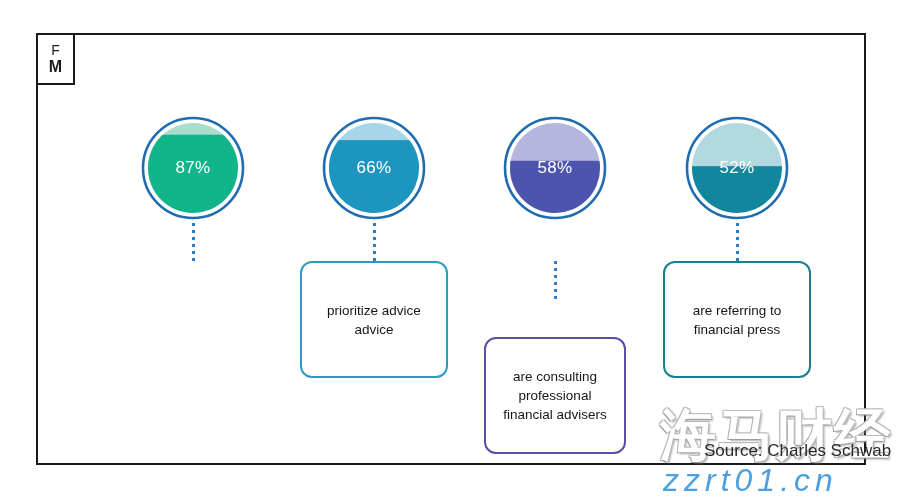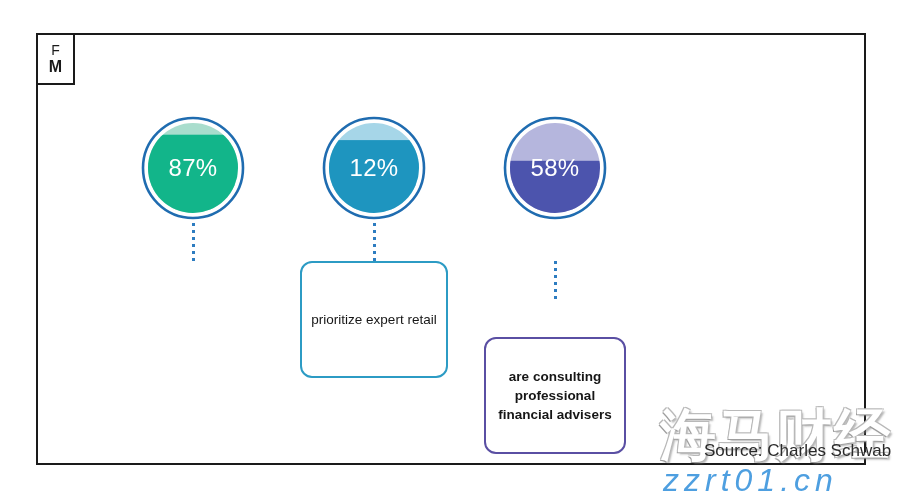--- a/index.html
+++ b/index.html
@@ -88,21 +88,21 @@
   .gauge-label {
     position: absolute;
     left: 0;
     top: 0;
     width: 106px;
     height: 106px;
     display: flex;
     align-items: center;
     justify-content: center;
     color: #ffffff;
-    font-size: 24px;
+    font-size: 17px;
     font-weight: 400;
     letter-spacing: 0.3px;
     pointer-events: none;
   }
 
   
   .connector {
     width: 3px;
     height: 38px;
     margin-top: 2px;
@@ -211,47 +211,66 @@
       <svg width="106" height="106" viewBox="0 0 106 106">
         <defs>
           <clipPath id="clip1">
               <circle cx="53" cy="53" r="45"></circle>
             </clipPath>
         </defs>
         <circle cx="53" cy="53" r="45" class="g-empty-1" fill="#a6d6e8"></circle>
         <rect class="g-fill-1" x="8" width="90" clip-path="url(#clip1)" y="25.099999999999994" height="72.9" fill="#1e95bf"></rect>
         <circle cx="53" cy="53" r="50" fill="none" class="g-ring-1" stroke-width="2.6" stroke="#1f6cb0"></circle>
       </svg>
-      <div class="gauge-label">12%</div>
+      <div class="gauge-label">66%</div>
     </div>
     <div class="connector"></div>
     <div class="caption c-box-1" style="border-color: rgb(44, 155, 196);">
-      <span>prioritize expert retail</span>
+      <span>prioritize advice advice</span>
     </div>
   </div>
 
   <div class="col col-2">
     <div class="gauge">
       <svg width="106" height="106" viewBox="0 0 106 106">
         <defs>
           <clipPath id="clip2">
               <circle cx="53" cy="53" r="45"></circle>
             </clipPath>
         </defs>
         <circle cx="53" cy="53" r="45" class="g-empty-2" fill="#b5b6dd"></circle>
         <rect class="g-fill-2" x="8" width="90" clip-path="url(#clip2)" y="45.800000000000004" height="52.199999999999996" fill="#4c54ad"></rect>
         <circle cx="53" cy="53" r="50" fill="none" class="g-ring-2" stroke-width="2.6" stroke="#1f6cb0"></circle>
       </svg>
       <div class="gauge-label">58%</div>
     </div>
     <div class="connector"></div>
-    <div class="caption c-box-2" style="border-color: rgb(90, 79, 163); font-weight: bold;">
+    <div class="caption c-box-2" style="border-color: rgb(90, 79, 163);">
       <span>are consulting professional financial advisers</span>
     </div>
   </div>
 
+  <div class="col col-3">
+    <div class="gauge">
+      <svg width="106" height="106" viewBox="0 0 106 106">
+        <defs>
+          <clipPath id="clip3">
+              <circle cx="53" cy="53" r="45"></circle>
+            </clipPath>
+        </defs>
+        <circle cx="53" cy="53" r="45" class="g-empty-3" fill="#b2d9df"></circle>
+        <rect class="g-fill-3" x="8" width="90" clip-path="url(#clip3)" y="51.199999999999996" height="46.800000000000004" fill="#12869c"></rect>
+        <circle cx="53" cy="53" r="50" fill="none" class="g-ring-3" stroke-width="2.6" stroke="#1f6cb0"></circle>
+      </svg>
+      <div class="gauge-label">52%</div>
+    </div>
+    <div class="connector"></div>
+    <div class="caption c-box-3" style="border-color: rgb(23, 128, 143);">
+      <span>are referring to financial press</span>
+    </div>
+  </div>
 
 </div>
 
 <div id="source">Source: Charles Schwab</div>
 
 <div id="wm-cn">海马财经</div>
 <div id="wm-url">zzrt01.cn</div>
 
 </body></html>

